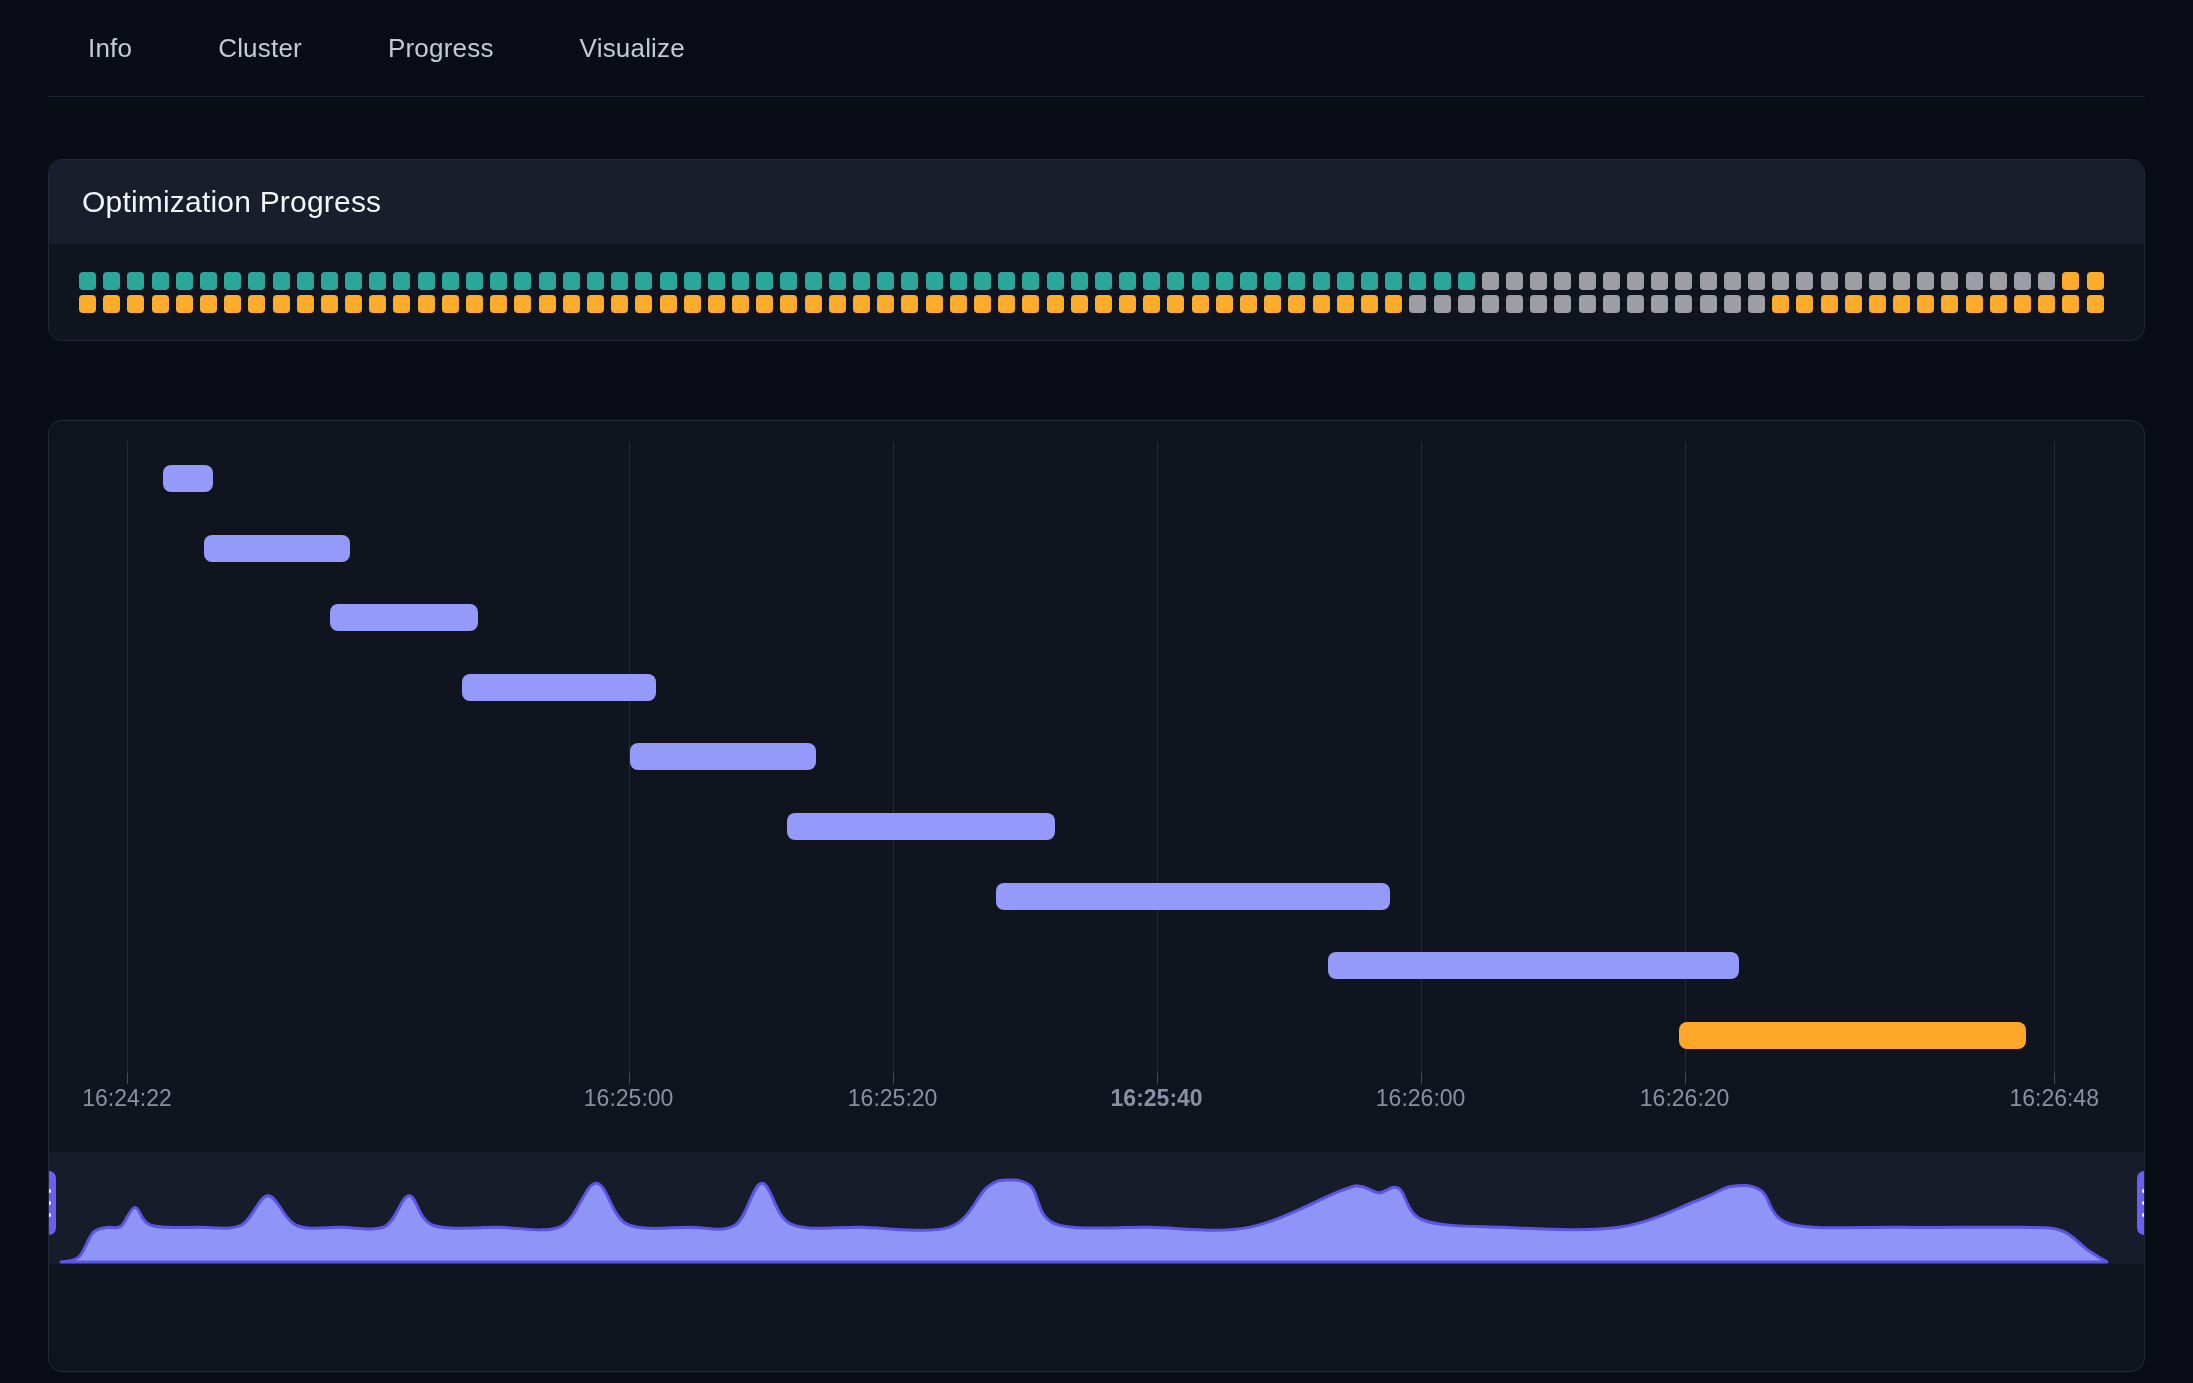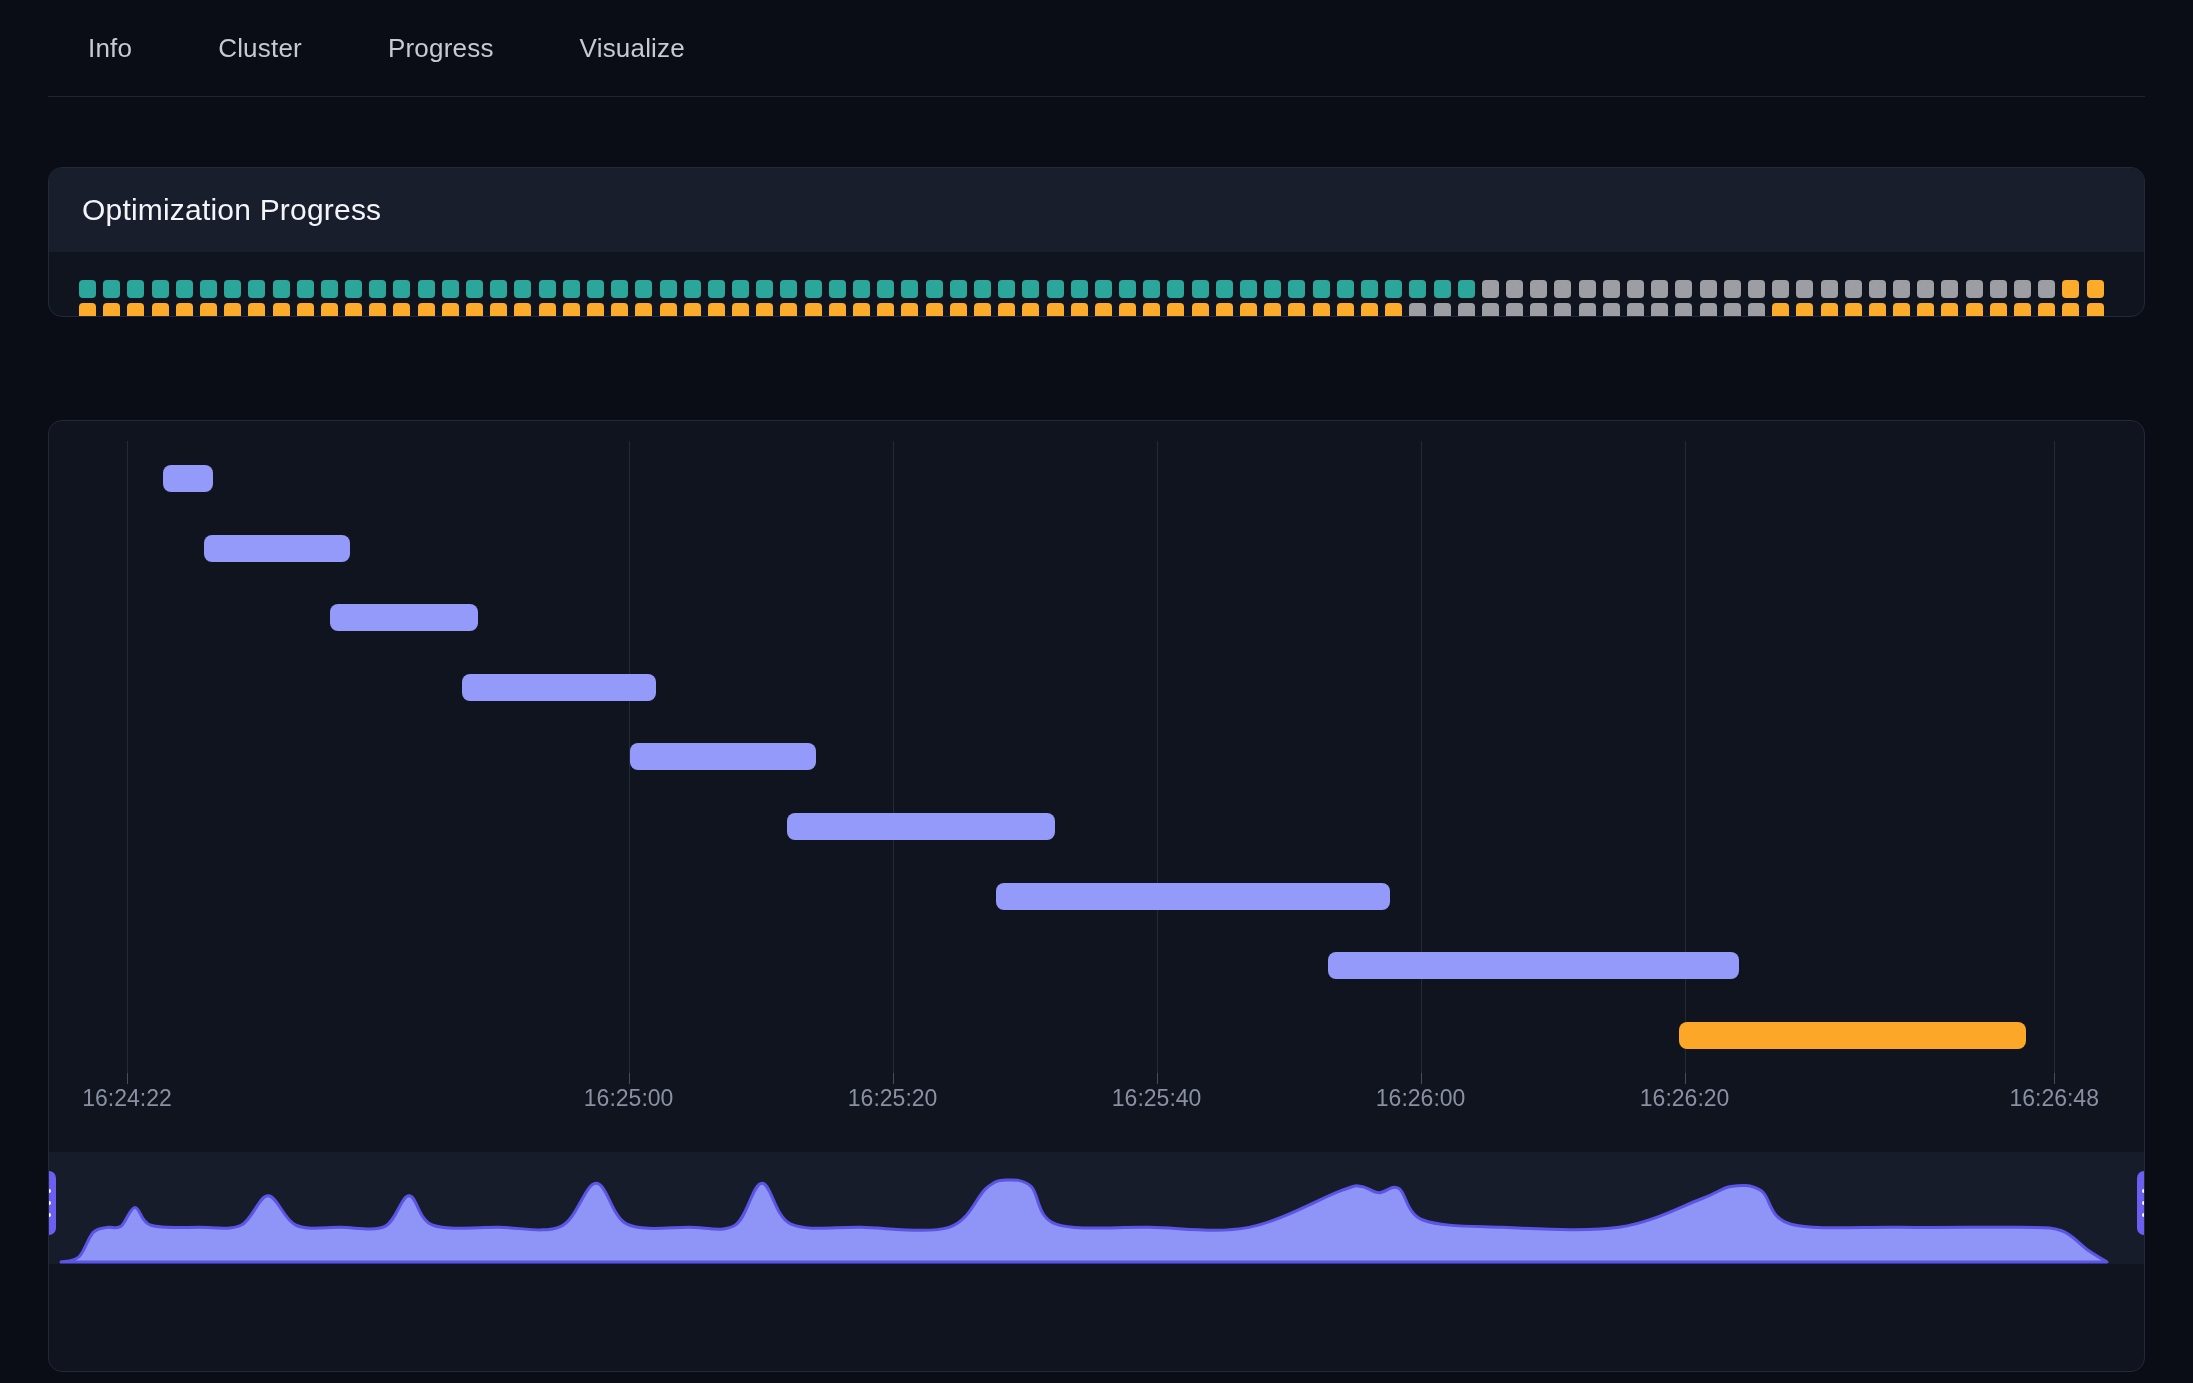--- a/index.html
+++ b/index.html
@@ -24,21 +24,21 @@
   .tab.active::after {
     content:""; position:absolute; left:0; right:0; bottom:-1px;
     height:6px; background:#8288f3; border-radius:3px;
   }
   
   .card {
     position:absolute; left:48px; width:2097px;
     background:#10141e; border:1px solid #232939; border-radius:14px;
     overflow:hidden;
   }
-  #progress-card { top:167px; height:150px; }
+  #progress-card { top:159px; height:182px; }
   #timeline-card { top:420px; height:952px; }
   .card-header {
     height:84px; background:#191e2c;
     display:flex; align-items:center; justify-content:space-between;
     padding:0 33px;
   }
   .card-title { font-size:30px; font-weight:500; color:#f3f5f8; letter-spacing:.2px; }
   .icon-btn { width:36px; height:36px; background:none; border:none; cursor:pointer; display:flex; align-items:center; justify-content:center; }
   .icon-btn svg { width:34px; height:34px; stroke:#e4e7ee; stroke-width:2.2; fill:none; stroke-linecap:round; stroke-linejoin:round; }
   
@@ -277,21 +277,21 @@
       <div class="tickmark" style="left: 78px;"></div>
       <div class="axis-label" style="left: 78px;">16:24:22</div>
       <div class="gridline" style="left: 579.6px;"></div>
       <div class="tickmark" style="left: 579.6px;"></div>
       <div class="axis-label" style="left: 579.6px;">16:25:00</div>
       <div class="gridline" style="left: 843.6px;"></div>
       <div class="tickmark" style="left: 843.6px;"></div>
       <div class="axis-label" style="left: 843.6px;">16:25:20</div>
       <div class="gridline" style="left: 1107.6px;"></div>
       <div class="tickmark" style="left: 1107.6px;"></div>
-      <div class="axis-label" style="left: 1107.6px;">16:25:40</div>
+      <div class="axis-label" style="left: 1107.6px; font-weight: bold;">16:25:40</div>
       <div class="gridline" style="left: 1371.6px;"></div>
       <div class="tickmark" style="left: 1371.6px;"></div>
       <div class="axis-label" style="left: 1371.6px;">16:26:00</div>
       <div class="gridline" style="left: 1635.6px;"></div>
       <div class="tickmark" style="left: 1635.6px;"></div>
       <div class="axis-label" style="left: 1635.6px;">16:26:20</div>
       <div class="gridline" style="left: 2005.2px;"></div>
       <div class="tickmark" style="left: 2005.2px;"></div>
       <div class="axis-label" style="left: 2005.2px;">16:26:48</div>
       <div class="bar" style="left: 113.64px; width: 50.16px; top: 44px; height: 27px; background: rgb(148, 154, 249);"></div>

